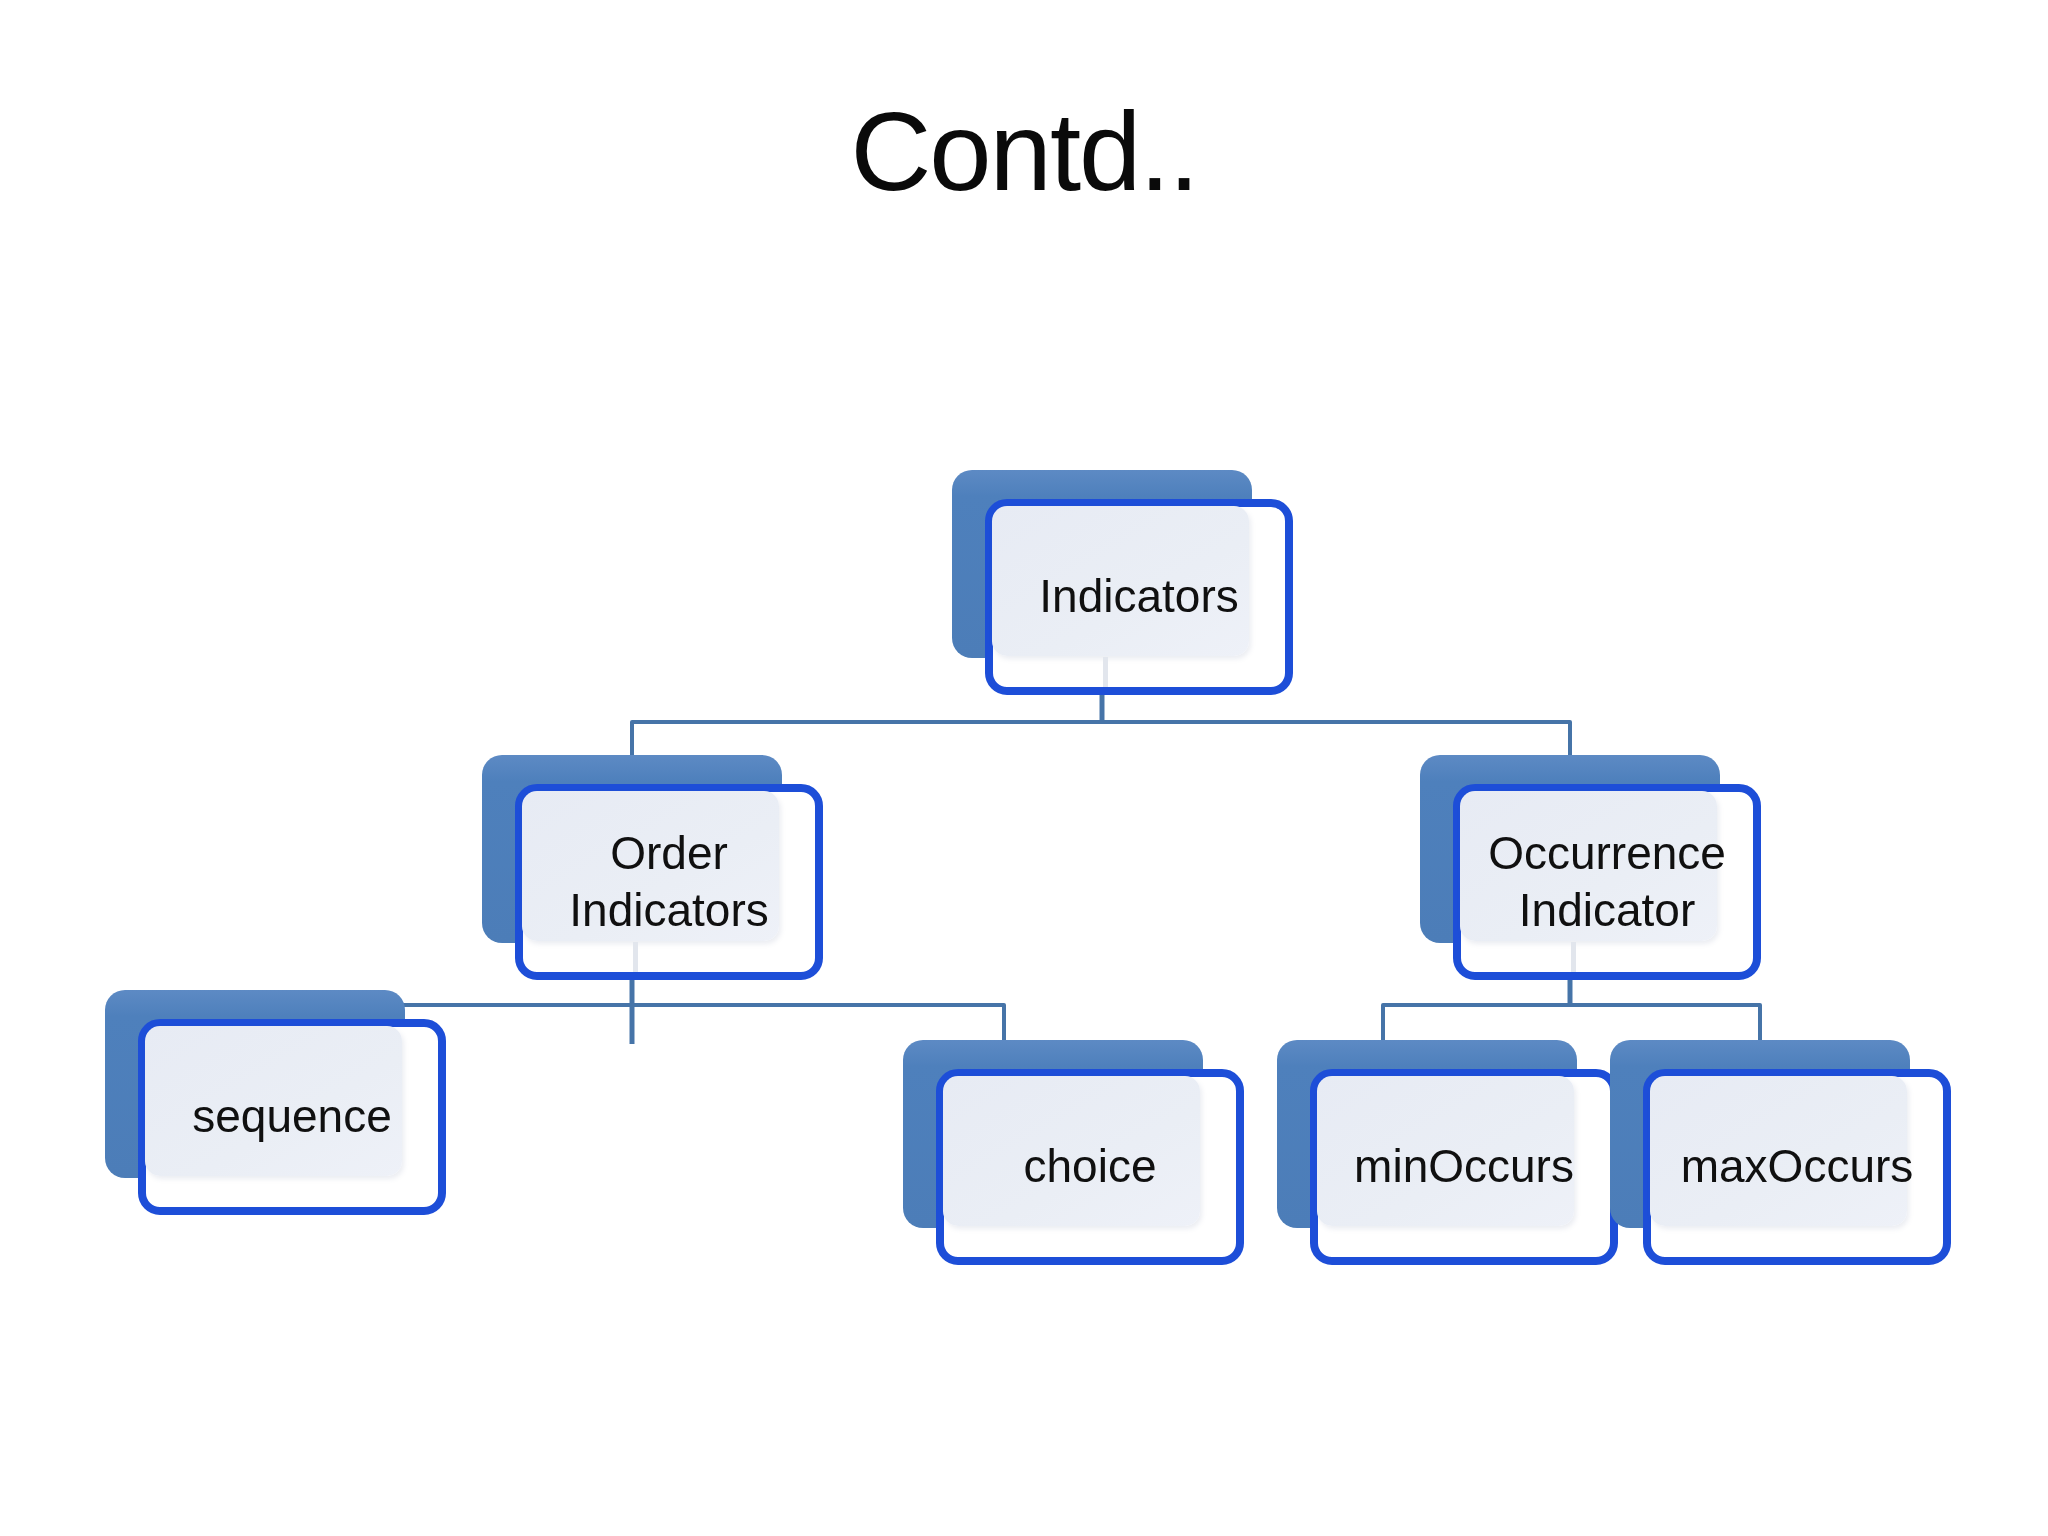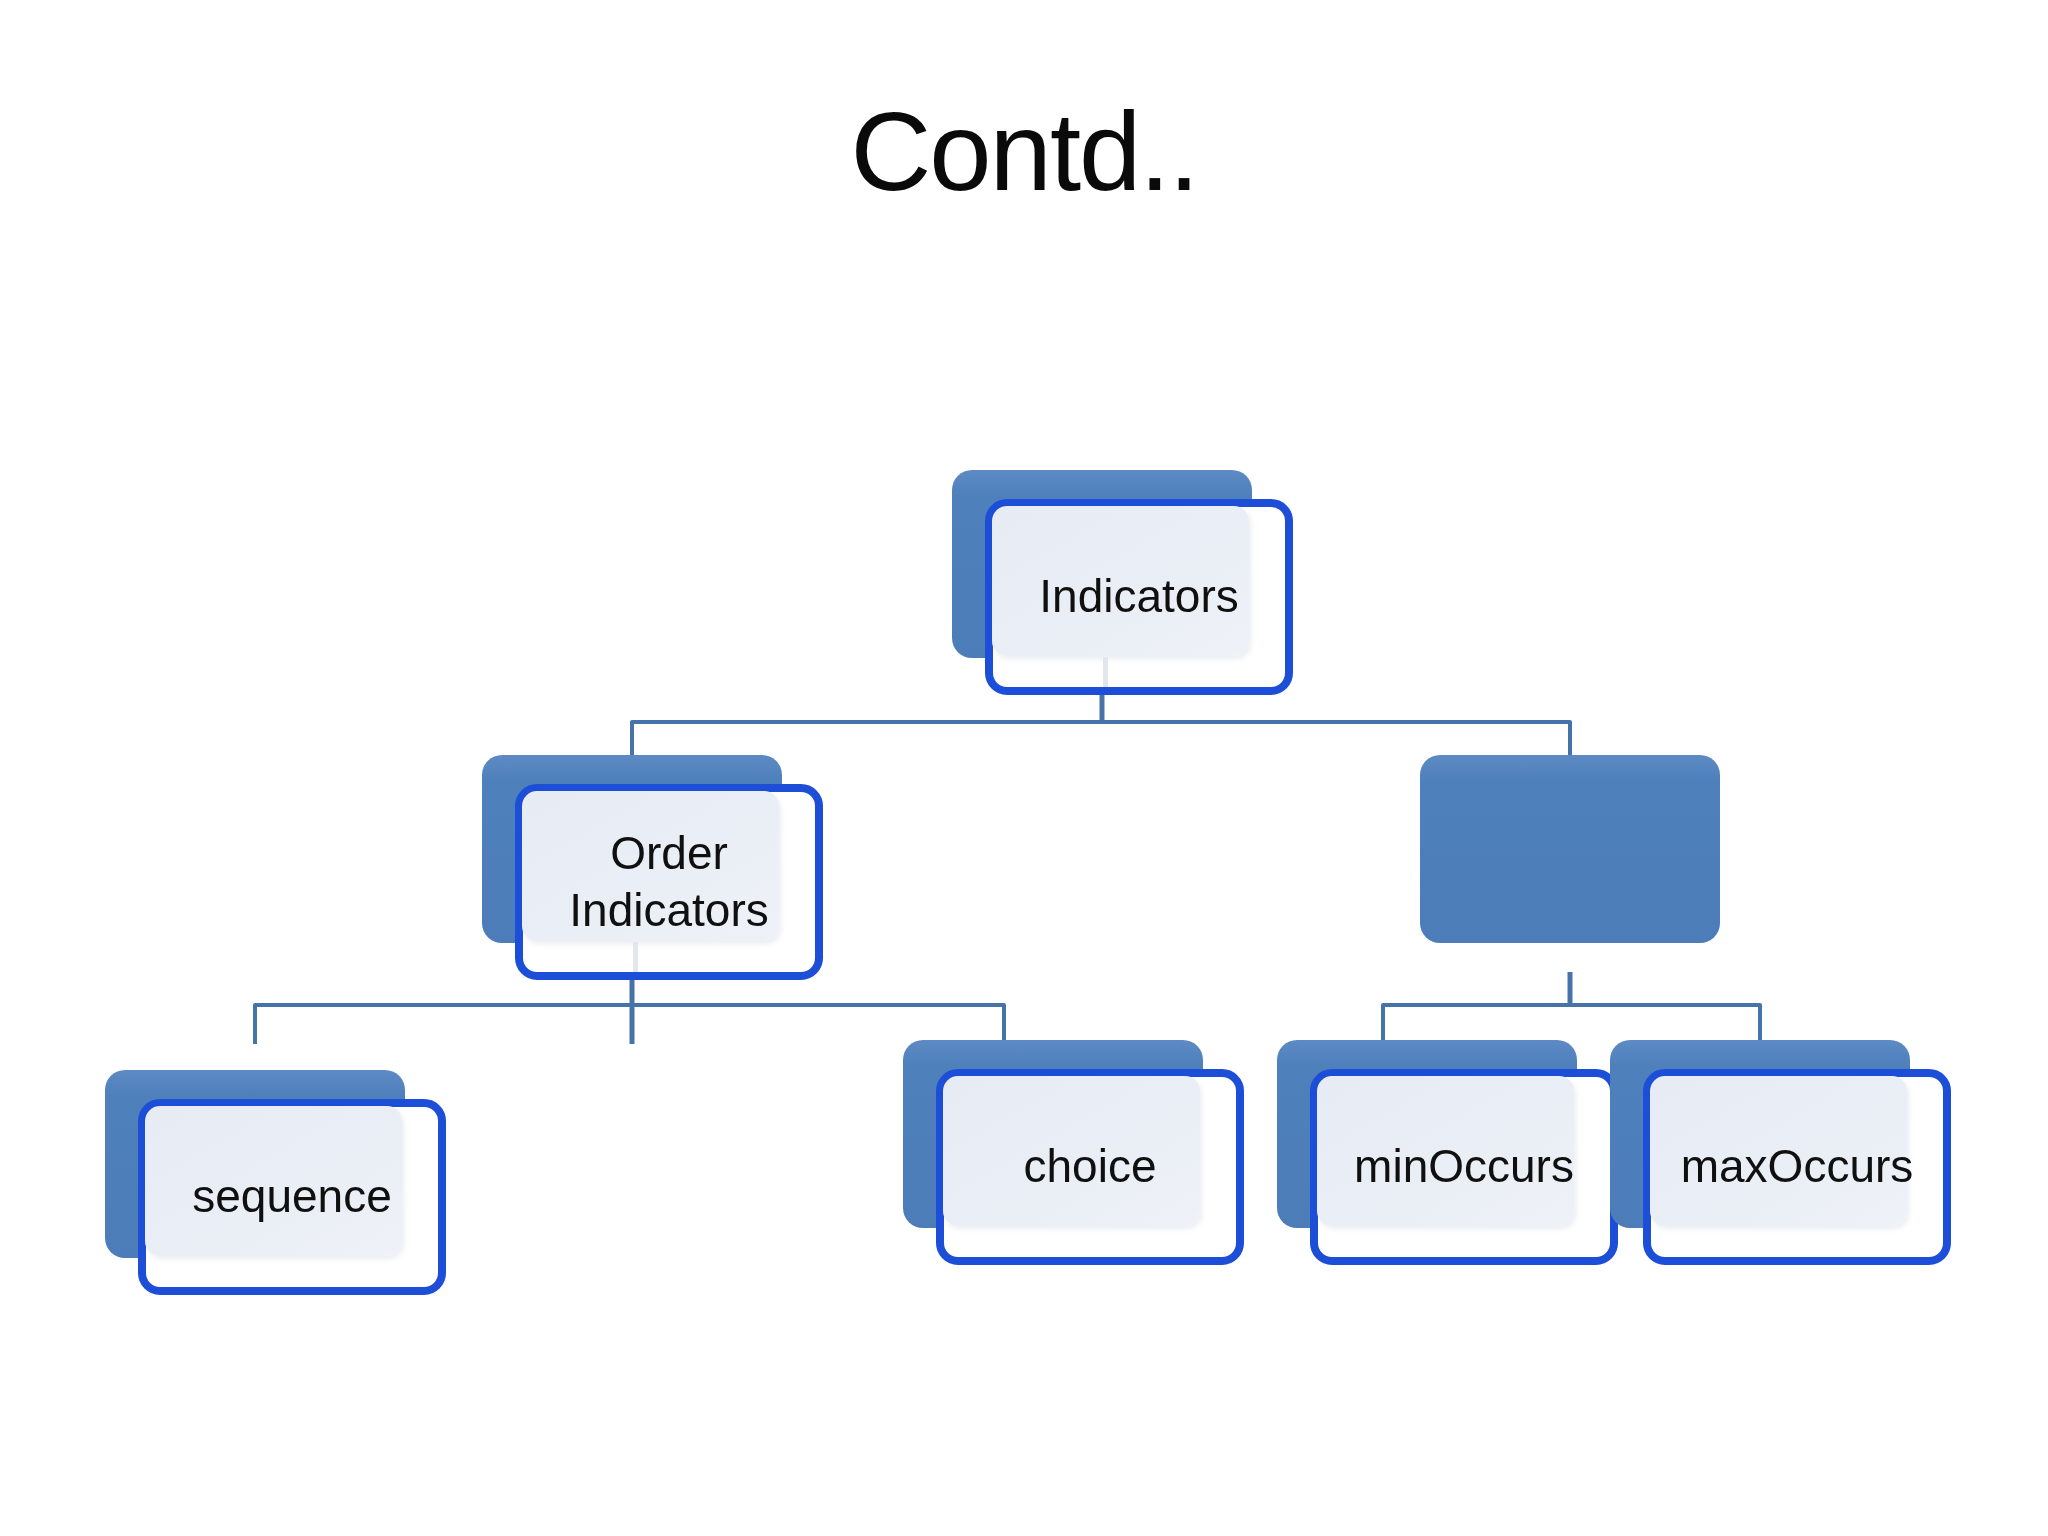--- a/index.html
+++ b/index.html
@@ -70,21 +70,21 @@
     padding:0 8px;
     font-size:46px;
     line-height:1.25;
     color:#101010;
   }
 
   
   .n-indicators { left:952px;  top:470px; }
   .n-order      { left:482px;  top:755px;padding-left:15px; }
   .n-occurrence { left:1420px; top:755px; }
-  .n-sequence   { left:105px;  top:1070px; }
+  .n-sequence   { left:105px;  top:990px; }
   .n-all        { left:482px;  top:1040px; }
   .n-choice     { left:903px;  top:1040px; }
   .n-minoccurs  { left:1233px; top:1040px;margin-left:44px; }
   .n-maxoccurs  { left:1610px; top:1040px; }
 </style>
 </head>
 <body>
 
 <div class="canvas">
 
@@ -112,20 +112,25 @@
     <div class="back"></div>
     <div class="front">
       <div class="fillpane"></div>
       <div class="ghost"></div>
       <div class="label">Order Indicators</div>
     </div>
   </div>
 
   <div class="node n-occurrence">
     <div class="back"></div>
+    <div class="front">
+      <div class="fillpane"></div>
+      <div class="ghost"></div>
+      <div class="label">Occurrence Indicator</div>
+    </div>
   </div>
 
   <div class="node n-sequence">
     <div class="back"></div>
     <div class="front">
       <div class="fillpane"></div>
       <div class="label">sequence</div>
     </div>
   </div>
 

